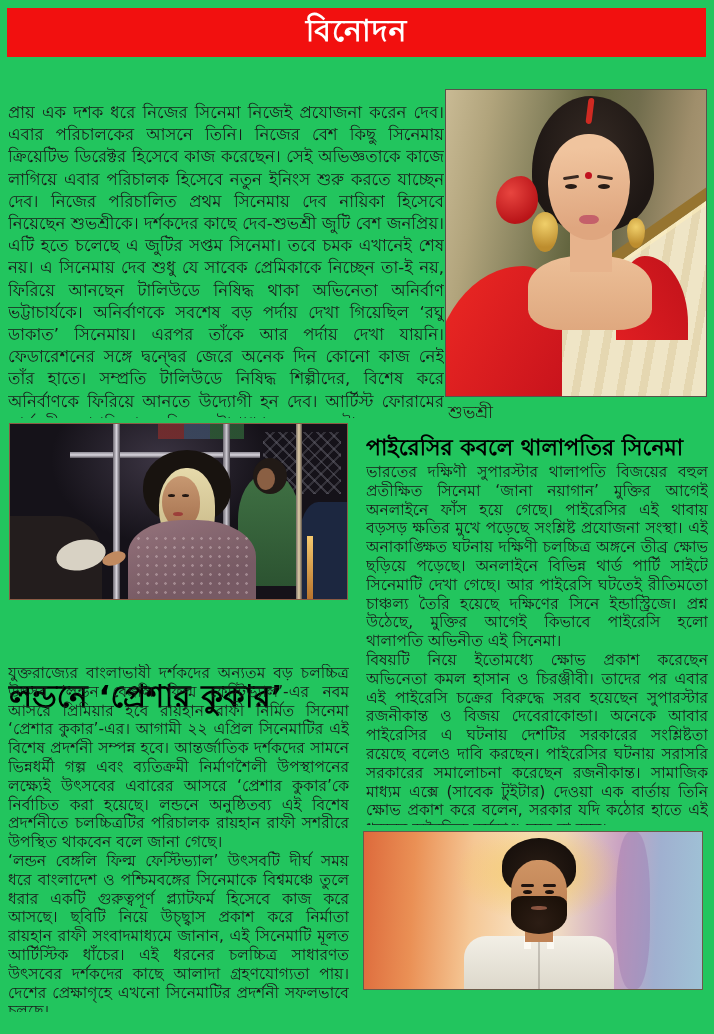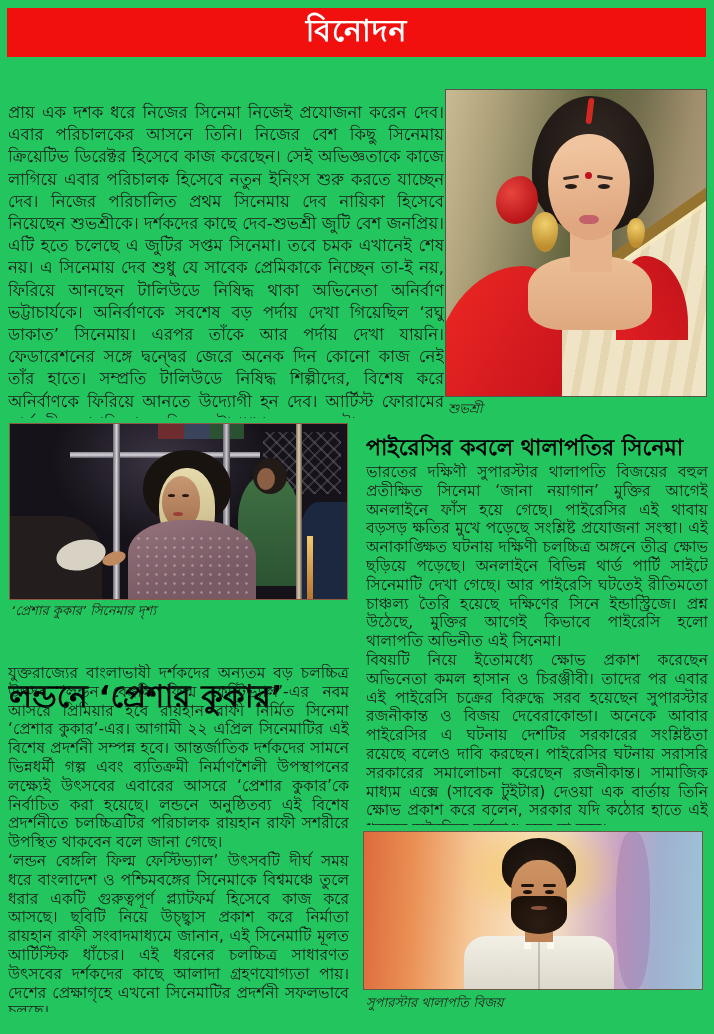--- a/index.html
+++ b/index.html
@@ -17,21 +17,21 @@
   
   .headline { position:absolute; font-weight:bold; color:#000; line-height:1.12; }
   .h-dev     { left:10px;  top:62px;  width:430px; font-size:34px; }
   .h-piracy  { left:366px; top:418px; width:342px; font-size:22px; }
   .h-london  { left:9px;   top:653px; width:340px; font-size:31px; }
   .bodytext { position:absolute; text-align:justify; color:#1a1a1a; overflow:hidden; }
   .b-dev    { left:8px;   top:102px; width:436px; max-height:316px; font-size:16.5px; line-height:22.2px; }
   .b-piracy { left:366px; top:463px; width:342px; max-height:362px; font-size:15.5px; line-height:18.8px; }
   .b-london { left:8px;   top:664px; width:341px; max-height:348px; font-size:15.5px; line-height:18.8px; }
   .bodytext p { margin:0; }
-  .caption { position:absolute; font-style:italic; font-size:13px; color:#26201a; }
+  .caption { position:absolute; font-size:17px; color:#26201a; }
   .cap-subhashree { left:448px; top:399px; }
   .cap-cooker     { left:11px;  top:601px; }
   .cap-vijay      { left:366px; top:993px; }
   
   .photo { position:absolute; overflow:hidden; }
   .photo > div { position:absolute; }
   
   .ph-subhashree { left:445px; top:89px; width:260px; height:306px; border:1px solid #59524a; }
   .p1-bg { inset:0;
     background:linear-gradient(100deg,#c9ba94 0%,#b1a47c 15%,#8a8560 32%,#63653f 48%,#716d4d 62%,#9f8e6b 80%,#b7a480 100%); }
@@ -182,21 +182,20 @@
     <div class="p2-scarf"></div>
     <div class="p2-face"></div>
     <div class="p2-eye-l"></div>
     <div class="p2-eye-r"></div>
     <div class="p2-lips"></div>
     <div class="p2-shawl"></div>
     <div class="p2-shawl-dots"></div>
     <div class="p2-pole-a"></div>
     <div class="p2-hand"></div>
   </div>
-  <div class="caption cap-cooker">‘প্রেশার কুকার’ সিনেমার দৃশ্য</div>
 
   <h2 class="headline h-london">লন্ডনে ‘প্রেশার কুকার’</h2>
   <div class="bodytext b-london">
     <p>যুক্তরাজ্যের বাংলাভাষী দর্শকদের অন্যতম বড় চলচ্চিত্র উৎসব ‘লন্ডন বেঙ্গলি ফিল্ম ফেস্টিভ্যাল’-এর নবম আসরে প্রিমিয়ার হবে রায়হান রাফী নির্মিত সিনেমা ‘প্রেশার কুকার’-এর। আগামী ২২ এপ্রিল সিনেমাটির এই বিশেষ প্রদর্শনী সম্পন্ন হবে। আন্তর্জাতিক দর্শকদের সামনে ভিন্নধর্মী গল্প এবং ব্যতিক্রমী নির্মাণশৈলী উপস্থাপনের লক্ষ্যেই উৎসবের এবারের আসরে ‘প্রেশার কুকার’কে নির্বাচিত করা হয়েছে। লন্ডনে অনুষ্ঠিতব্য এই বিশেষ প্রদর্শনীতে চলচ্চিত্রটির পরিচালক রায়হান রাফী সশরীরে উপস্থিত থাকবেন বলে জানা গেছে।</p>
     <p>‘লন্ডন বেঙ্গলি ফিল্ম ফেস্টিভ্যাল’ উৎসবটি দীর্ঘ সময় ধরে বাংলাদেশ ও পশ্চিমবঙ্গের সিনেমাকে বিশ্বমঞ্চে তুলে ধরার একটি গুরুত্বপূর্ণ প্ল্যাটফর্ম হিসেবে কাজ করে আসছে। ছবিটি নিয়ে উচ্ছ্বাস প্রকাশ করে নির্মাতা রায়হান রাফী সংবাদমাধ্যমে জানান, এই সিনেমাটি মূলত আর্টিস্টিক ধাঁচের। এই ধরনের চলচ্চিত্র সাধারণত উৎসবের দর্শকদের কাছে আলাদা গ্রহণযোগ্যতা পায়। দেশের প্রেক্ষাগৃহে এখনো সিনেমাটির প্রদর্শনী সফলভাবে চলছে।</p>
   </div>
 
   <h2 class="headline h-piracy">পাইরেসির কবলে থালাপতির সিনেমা</h2>
   <div class="bodytext b-piracy">
     <p>ভারতের দক্ষিণী সুপারস্টার থালাপতি বিজয়ের বহুল প্রতীক্ষিত সিনেমা ‘জানা নয়াগান’ মুক্তির আগেই অনলাইনে ফাঁস হয়ে গেছে। পাইরেসির এই থাবায় বড়সড় ক্ষতির মুখে পড়েছে সংশ্লিষ্ট প্রযোজনা সংস্থা। এই অনাকাঙ্ক্ষিত ঘটনায় দক্ষিণী চলচ্চিত্র অঙ্গনে তীব্র ক্ষোভ ছড়িয়ে পড়েছে। অনলাইনে বিভিন্ন থার্ড পার্টি সাইটে সিনেমাটি দেখা গেছে। আর পাইরেসি ঘটতেই রীতিমতো চাঞ্চল্য তৈরি হয়েছে দক্ষিণের সিনে ইন্ডাস্ট্রিজে। প্রশ্ন উঠেছে, মুক্তির আগেই কিভাবে পাইরেসি হলো থালাপতি অভিনীত এই সিনেমা।</p>
@@ -213,15 +212,14 @@
     <div class="p3-neck"></div>
     <div class="p3-hair"></div>
     <div class="p3-face"></div>
     <div class="p3-brow-l"></div>
     <div class="p3-brow-r"></div>
     <div class="p3-eye-l"></div>
     <div class="p3-eye-r"></div>
     <div class="p3-beard"></div>
     <div class="p3-mouth"></div>
   </div>
-  <div class="caption cap-vijay">সুপারস্টার থালাপতি বিজয়</div>
 
 </div>
 
 </body></html>

